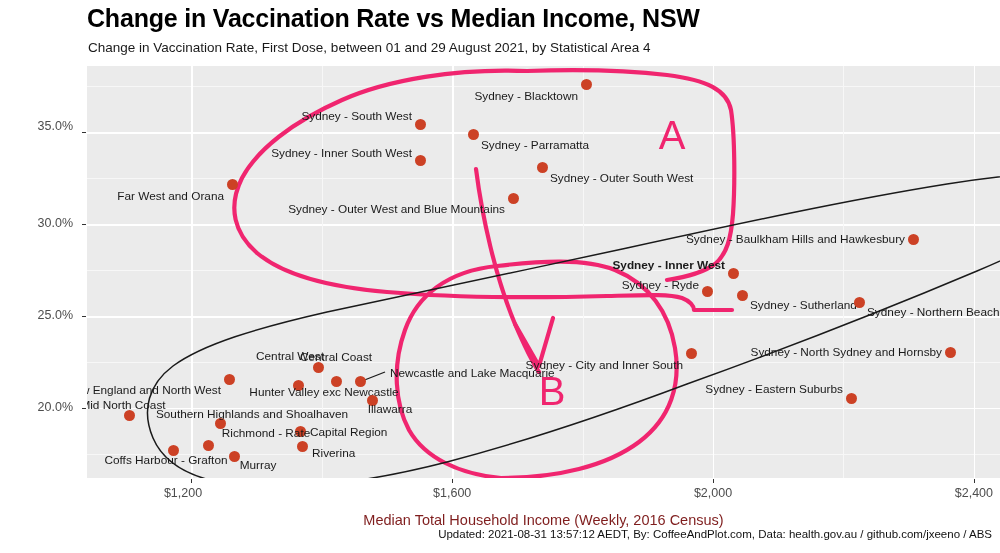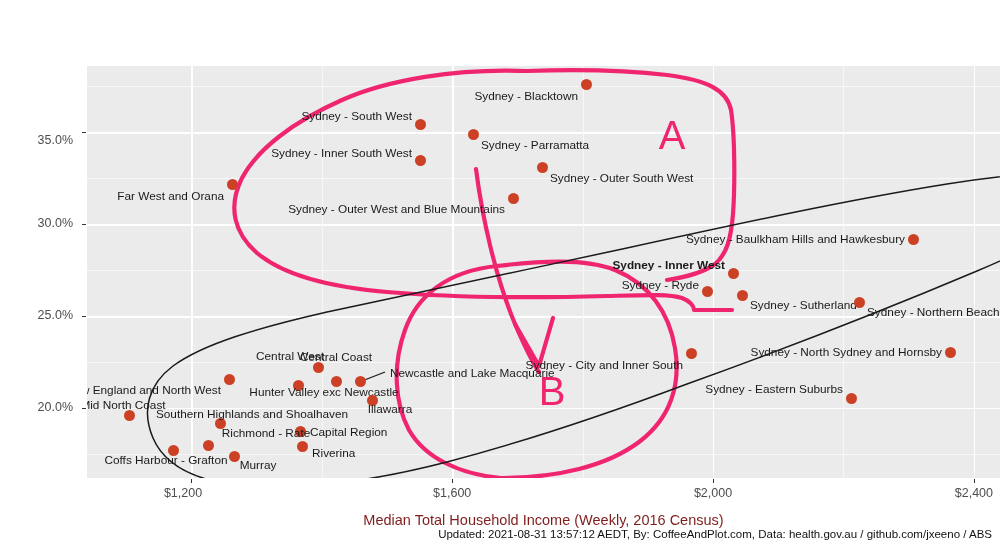--- a/index.html
+++ b/index.html
@@ -66,32 +66,34 @@
     position: absolute; left: 0; top: 0;
     width: 913px; height: 412px;
     pointer-events: none;
   }
 </style>
 </head>
 <body>
 
 <div id="root">
 
+  <div class="title">Change in Vaccination Rate vs Median Income, NSW</div>
+  <div class="subtitle">Change in Vaccination Rate, First Dose, between 01 and 29 August 2021, by Statistical Area 4</div>
 
   <div class="xlab">Median Total Household Income (Weekly, 2016 Census)</div>
   <div class="caption">Updated: 2021-08-31 13:57:12 AEDT, By: CoffeeAndPlot.com, Data: health.gov.au / github.com/jxeeno / ABS</div>
 
   <div id="axis-layer">
       <div class="ytl" style="left: 13px; top: 400.107px;">20.0%</div>
       <div class="ymark" style="left: 82px; top: 408.107px;"></div>
       <div class="ytl" style="left: 13px; top: 308.143px;">25.0%</div>
       <div class="ymark" style="left: 82px; top: 316.143px;"></div>
       <div class="ytl" style="left: 13px; top: 216.179px;">30.0%</div>
       <div class="ymark" style="left: 82px; top: 224.179px;"></div>
-      <div class="ytl" style="left: 13px; top: 133px;">35.0%</div>
+      <div class="ytl" style="left: 13px; top: 119px;">35.0%</div>
       <div class="ymark" style="left: 82px; top: 132.214px;"></div>
       <div class="xtl" style="left: 148px; top: 486px;">$1,200</div>
       <div class="xmark" style="left: 191.343px; top: 479px;"></div>
       <div class="xtl" style="left: 417.2px; top: 486px;">$1,600</div>
       <div class="xmark" style="left: 452.2px; top: 479px;"></div>
       <div class="xtl" style="left: 678.057px; top: 486px;">$2,000</div>
       <div class="xmark" style="left: 713.057px; top: 479px;"></div>
       <div class="xtl" style="left: 938.914px; top: 486px;">$2,400</div>
       <div class="xmark" style="left: 973.914px; top: 479px;"></div>
     </div>

